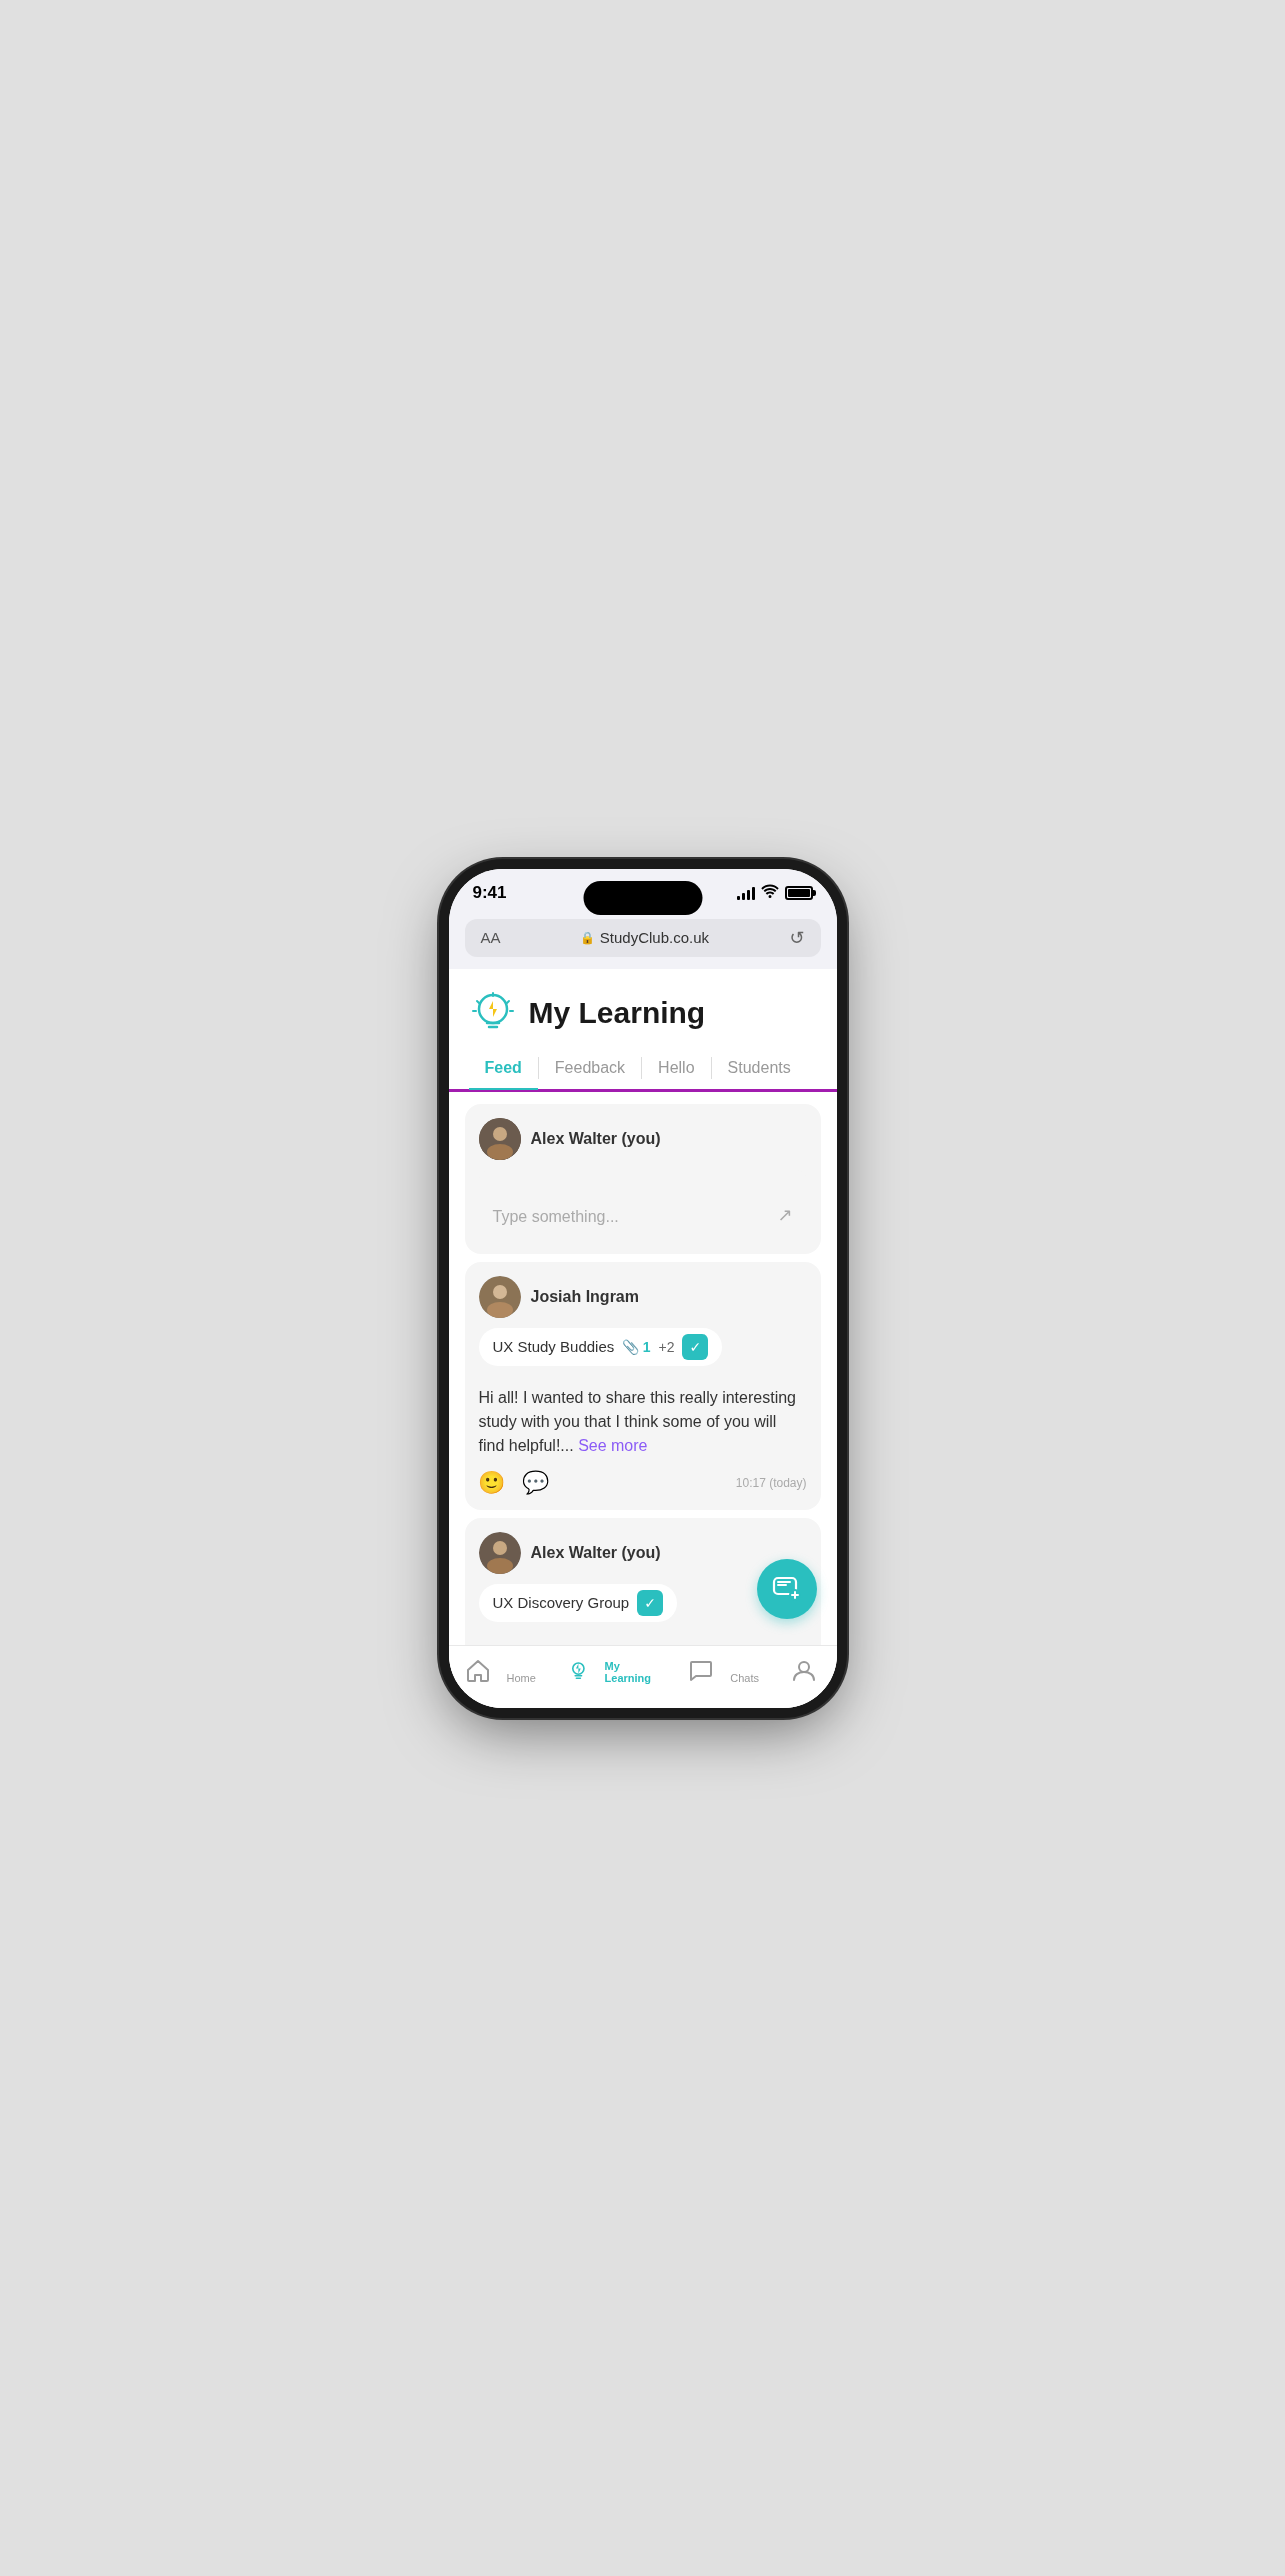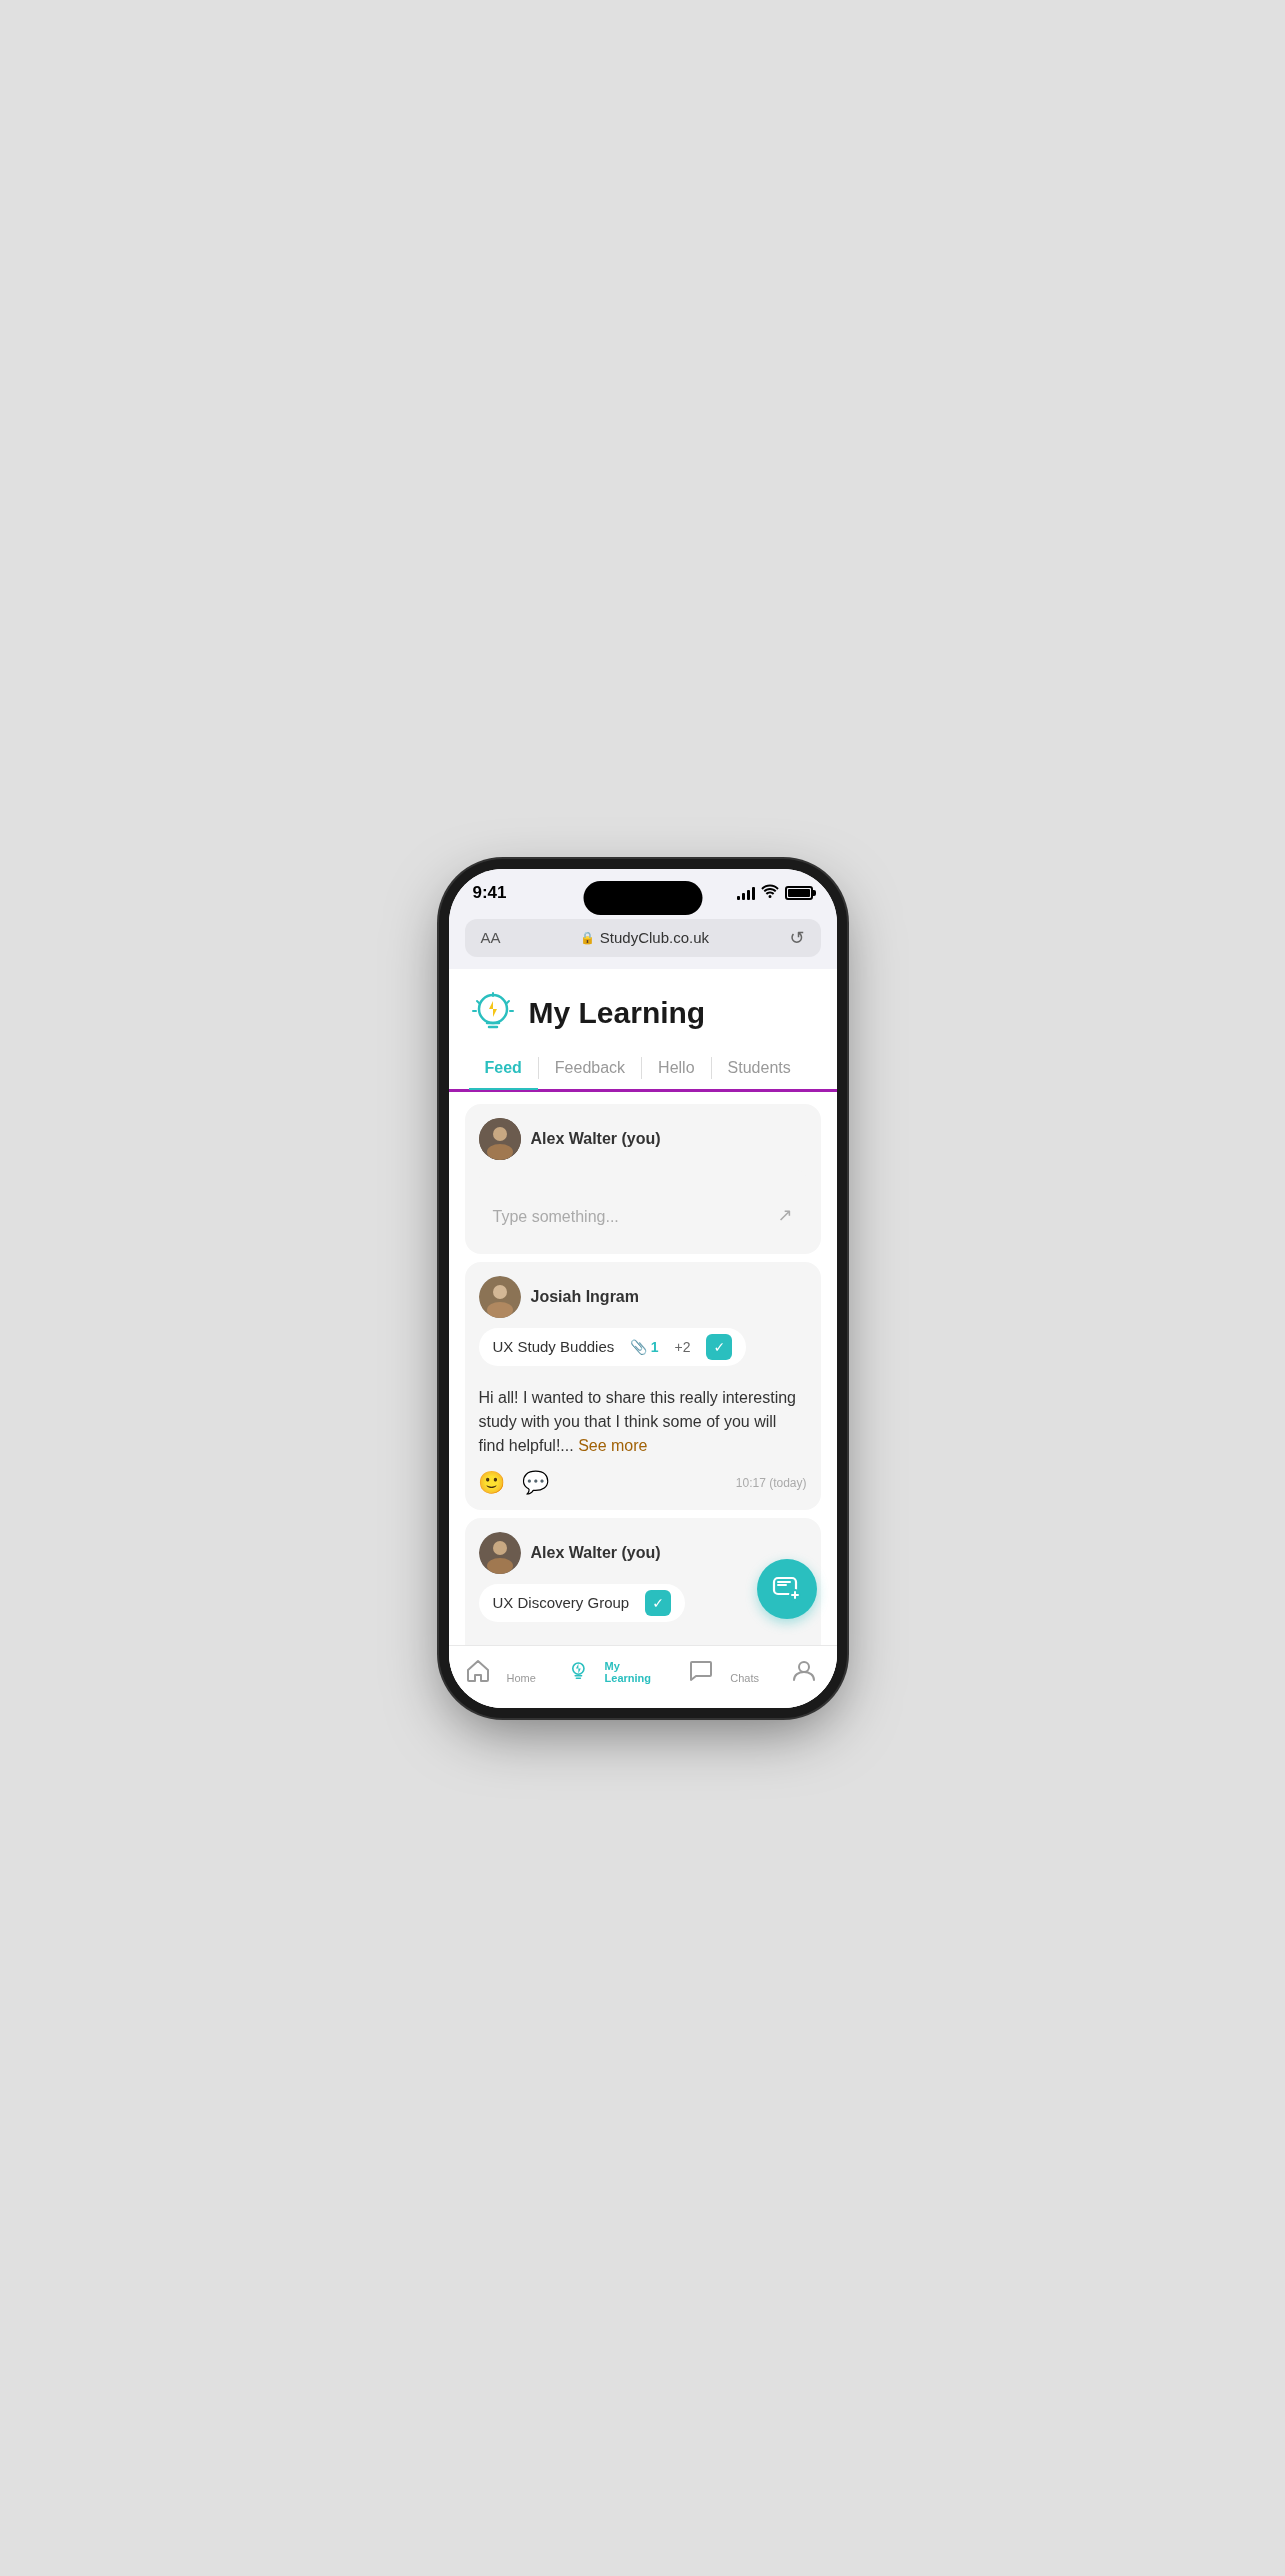--- a/index.html
+++ b/index.html
@@ -272,21 +272,21 @@
 
     .expand-icon {
       font-size: 18px;
       color: #aaa;
     }
 
     
     .group-tag {
       display: inline-flex;
       align-items: center;
-      gap: 16px;
+      gap: 8px;
       background: #fff;
       border-radius: 20px;
       padding: 6px 14px;
       font-size: 15px;
       font-weight: 500;
       color: #333;
       margin-bottom: 10px;
     }
 
     .attachment-badge {
@@ -320,21 +320,21 @@
     }
 
     .post-content {
       font-size: 16px;
       color: #333;
       line-height: 1.5;
       margin-bottom: 12px;
     }
 
     .see-more {
-      color: #a16207;
+      color: #8b5cf6;
       font-weight: 500;
     }
 
     .post-footer {
       display: flex;
       align-items: center;
       justify-content: space-between;
     }
 
     .post-actions {

